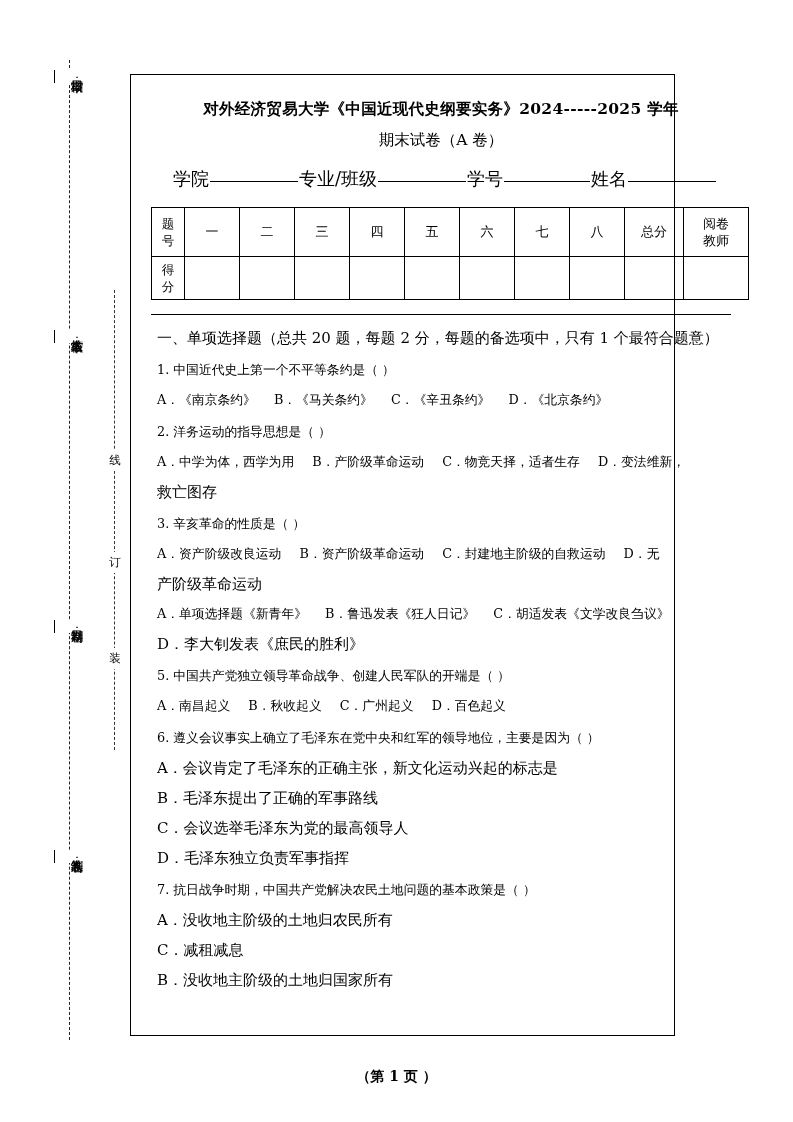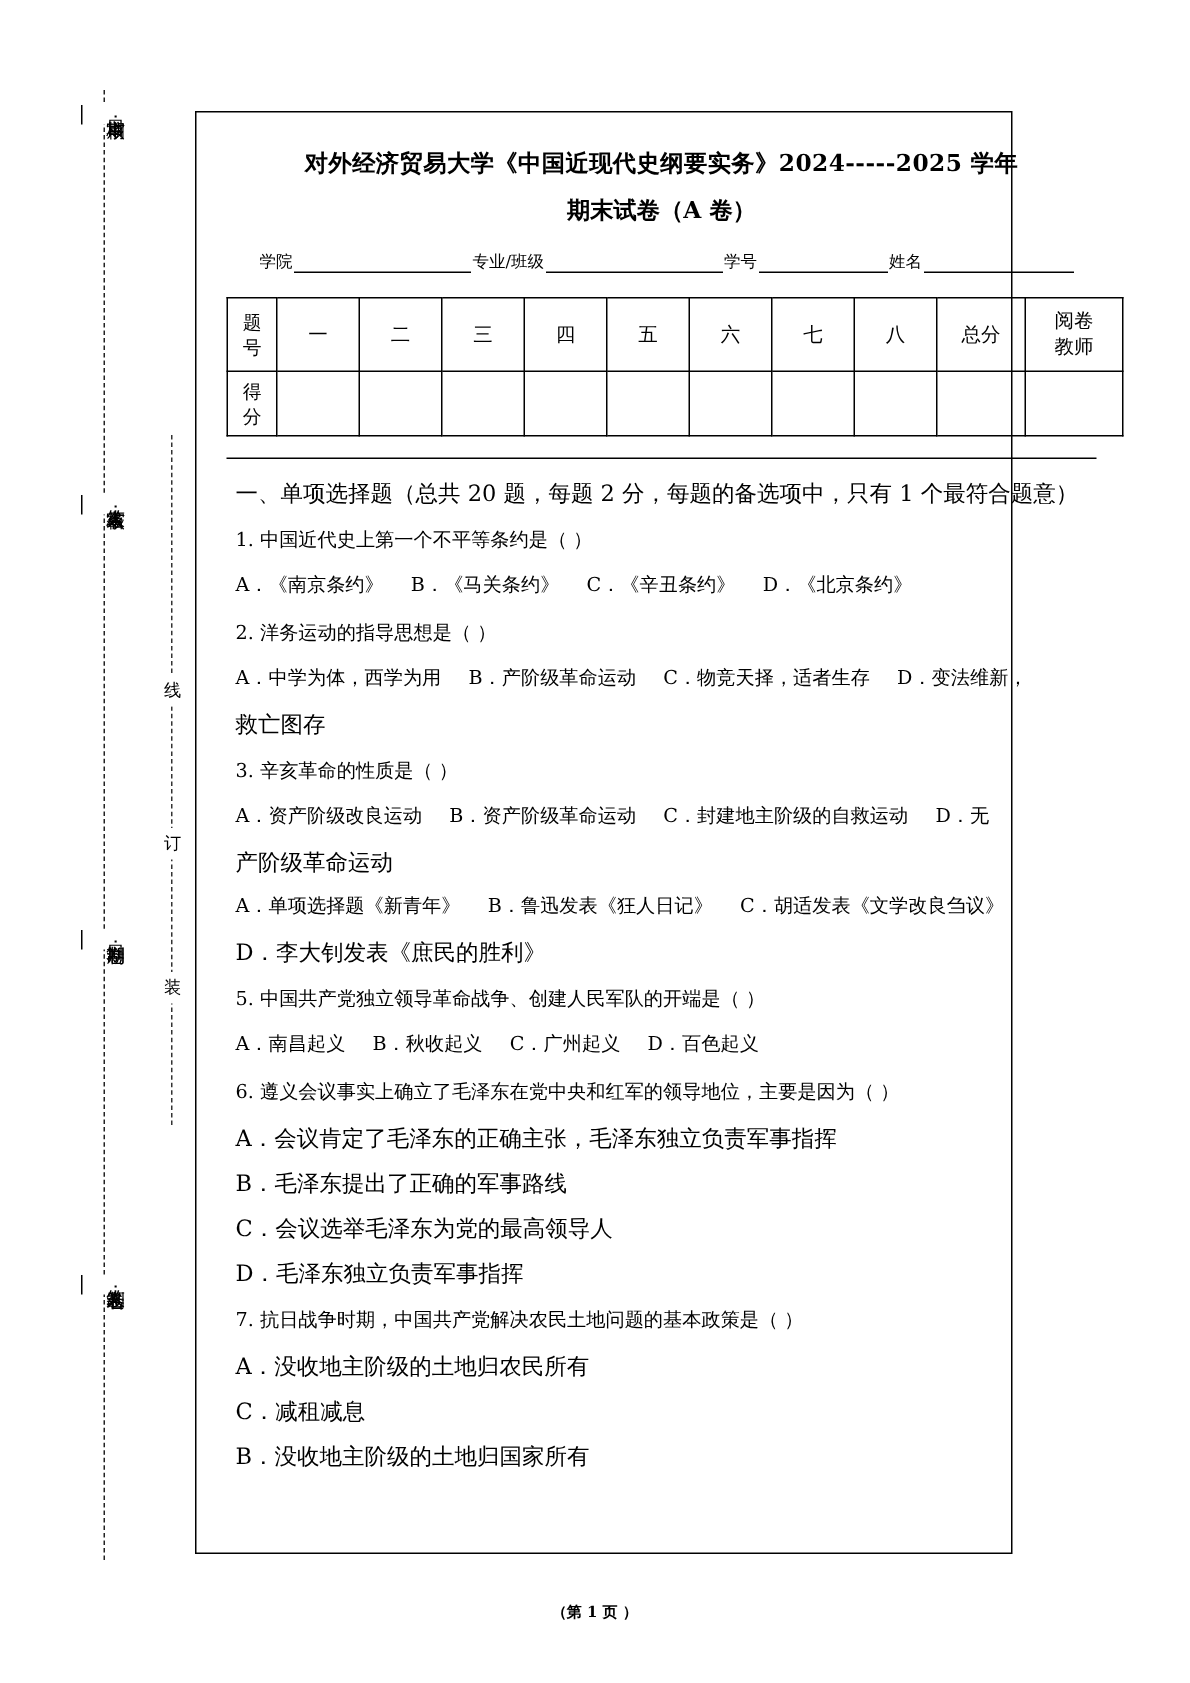--- a/index.html
+++ b/index.html
@@ -97,27 +97,27 @@
   .title {
     text-align: center;
     font-size: 15.5px;
     font-weight: bold;
     line-height: 32px;
     letter-spacing: 0.3px;
   }
   .title2 {
     text-align: center;
     font-size: 15.5px;
-    font-weight: bold;
+    font-weight: normal;
     line-height: 30px;
   }
 
   .idrow {
     margin-top: 12px;
-    font-size: 11px;
+    font-size: 18px;
     display: flex;
     padding: 0 14px 0 22px;
     white-space: nowrap;
   }
   .idrow .lbl { flex: none; }
   .idrow .blank {
     flex: 1 1 auto;
     border-bottom: 1px solid #000;
     height: 14px;
     margin: 0 1px;
@@ -177,21 +177,21 @@
   }
   .opts span.op { margin-right: 14px; white-space: nowrap; }
   .optline { font-size: 15px; line-height: 26px; margin-top: 4px; }
 
   .footer {
     position: absolute;
     left: 0;
     top: 1068px;
     width: 793px;
     text-align: center;
-    font-size: 10px;
+    font-size: 14px;
     font-weight: bold;
     font-family: "DejaVu Serif", "Liberation Serif", serif;
   }
 </style>
 </head>
 <body>
 
 <div class="page">
 
   <div class="rail">
@@ -321,21 +321,21 @@
           <span class="op">A．南昌起义</span>
           <span class="op">B．秋收起义</span>
           <span class="op">C．广州起义</span>
           <span class="op">D．百色起义</span>
         </div>
 
         <div class="q">
           <span>6.</span>
           <span>遵义会议事实上确立了毛泽东在党中央和红军的领导地位，主要是因为（  ）</span>
         </div>
-        <div class="optline">A．会议肯定了毛泽东的正确主张，毛泽东独立负责军事指挥</div>
+        <div class="optline">A．会议肯定了毛泽东的正确主张，新文化运动兴起的标志是</div>
         <div class="optline">B．毛泽东提出了正确的军事路线</div>
         <div class="optline">C．会议选举毛泽东为党的最高领导人</div>
         <div class="optline">D．毛泽东独立负责军事指挥</div>
 
         <div class="q">
           <span>7.</span>
           <span>抗日战争时期，中国共产党解决农民土地问题的基本政策是（  ）</span>
         </div>
         <div class="optline">A．没收地主阶级的土地归农民所有</div>
         <div class="optline">C．减租减息</div>

